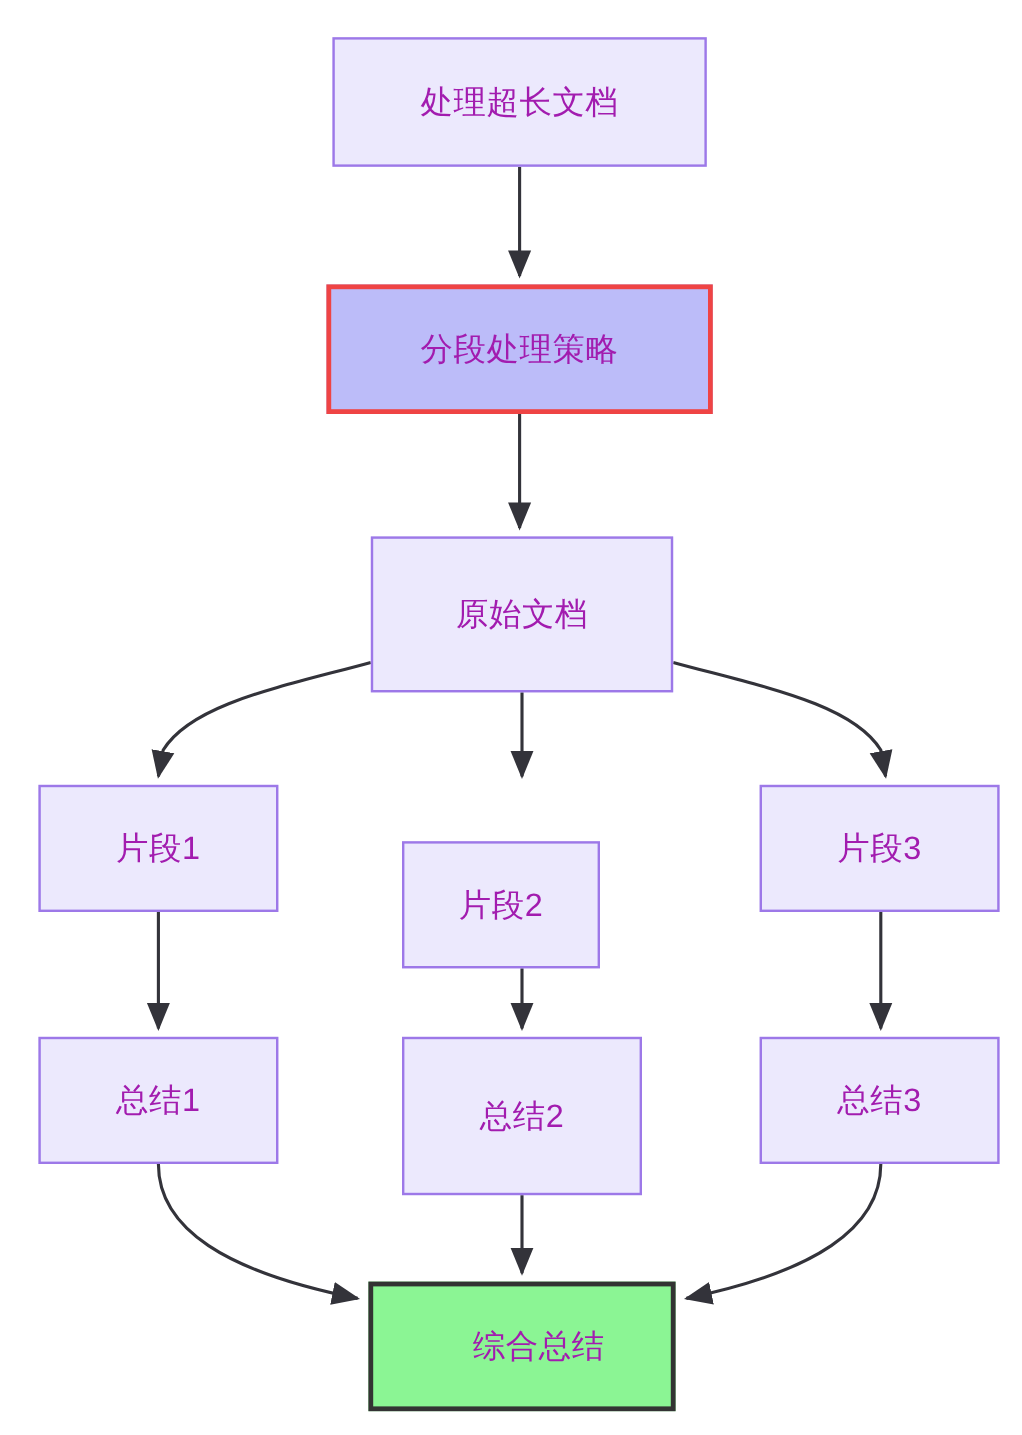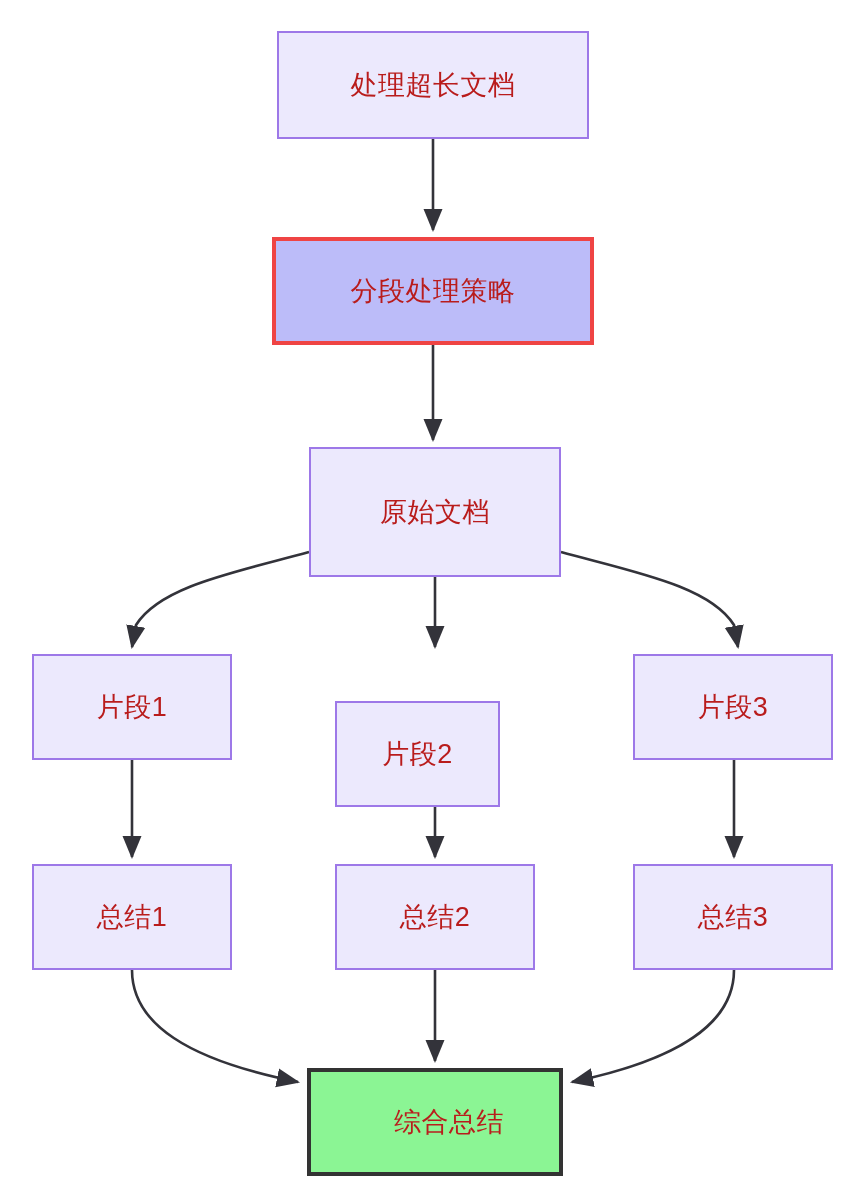--- a/index.html
+++ b/index.html
@@ -29,21 +29,21 @@
     height: 1196px;
     pointer-events: none;
   }
   .node {
     position: absolute;
     box-sizing: border-box;
     display: flex;
     align-items: center;
     justify-content: center;
     text-align: center;
-    color: #b91c1c;
+    color: #a21caf;
     font-size: 27px;
     line-height: 1.2;
     letter-spacing: 0.5px;
     white-space: nowrap;
   }
   .node.plain {
     background: #ece9fd;
     border: 2px solid #9d78e8;
   }
   .node.highlight {
@@ -57,21 +57,21 @@
     padding-left: 28px;
   }
   
   #node-doc-task   { left: 277px; top: 31px;   width: 312px; height: 108px; }
   #node-strategy   { left: 272px; top: 237px;  width: 322px; height: 108px; }
   #node-source     { left: 309px; top: 447px;  width: 252px; height: 130px; }
   #node-chunk-1    { left: 32px;  top: 654px;  width: 200px; height: 106px; }
   #node-chunk-2    { left: 335px; top: 654px;  width: 165px; height: 106px; margin-top: 47px; }
   #node-chunk-3    { left: 633px; top: 654px;  width: 200px; height: 106px; }
   #node-summary-1  { left: 32px;  top: 864px;  width: 200px; height: 106px; }
-  #node-summary-2  { left: 335px; top: 864px;  width: 200px; height: 106px; }
+  #node-summary-2  { left: 335px; top: 864px;  width: 200px; height: 132px; }
   #node-summary-3  { left: 633px; top: 864px;  width: 200px; height: 106px; }
   #node-final      { left: 307px; top: 1068px; width: 256px; height: 108px; }
 </style>
 </head>
 <body>
 
 <div id="diagram">
 
   <svg class="edge-layer" viewBox="0 0 852 1196" width="852" height="1196" xmlns="http://www.w3.org/2000/svg">
     <defs>

